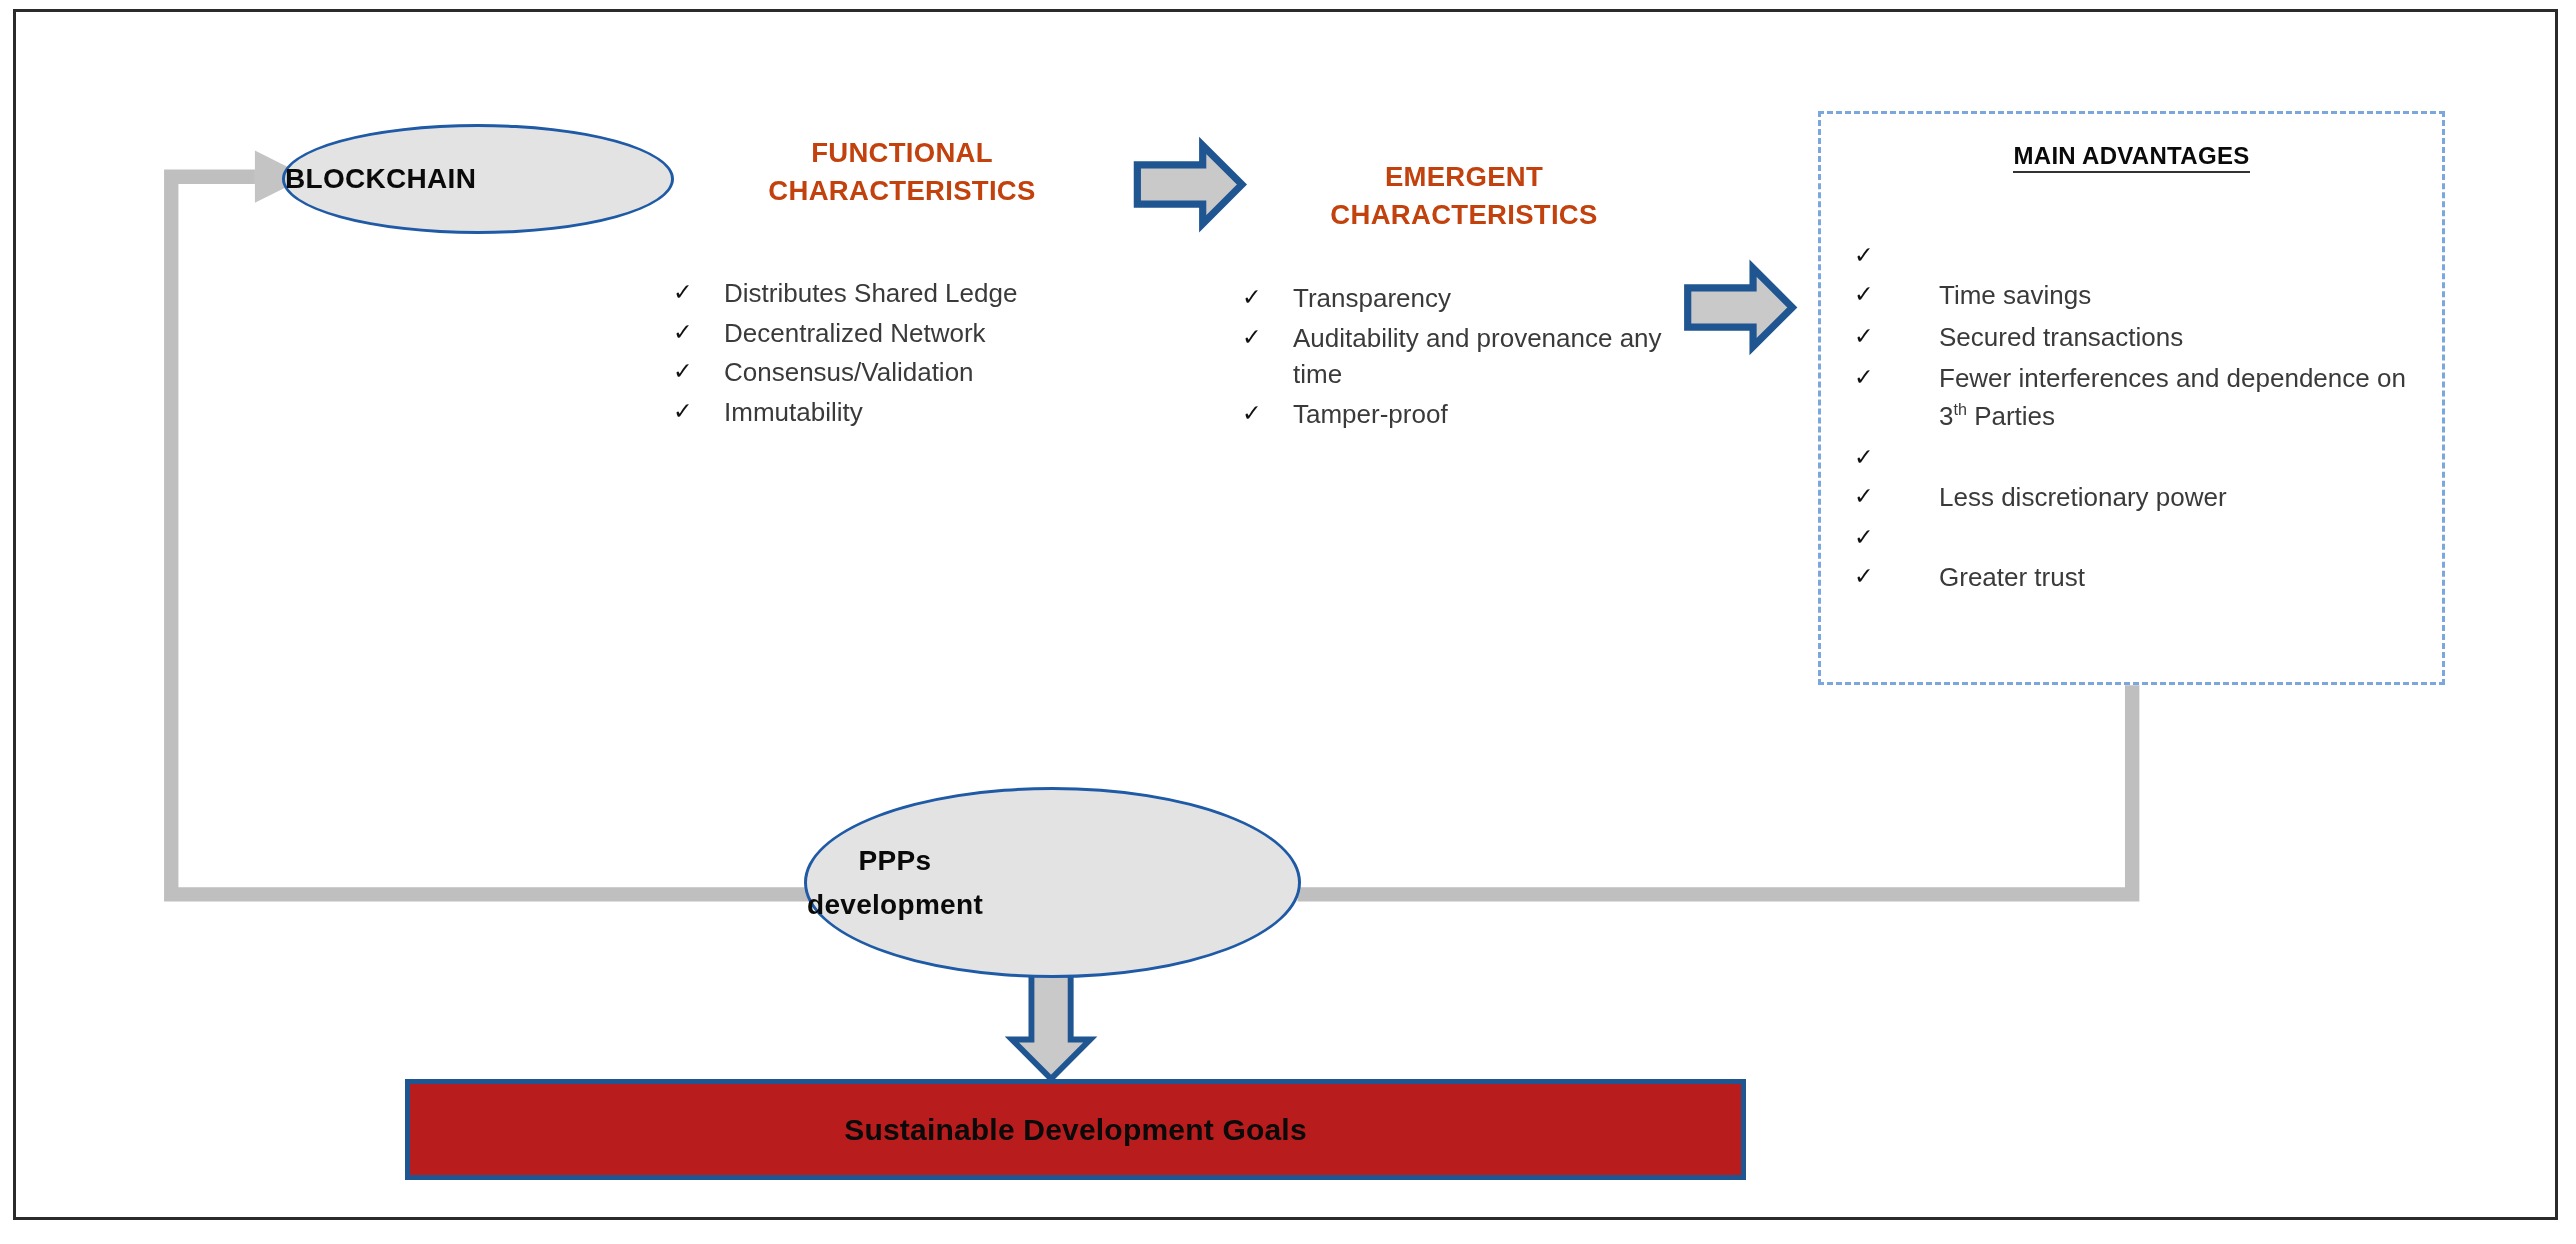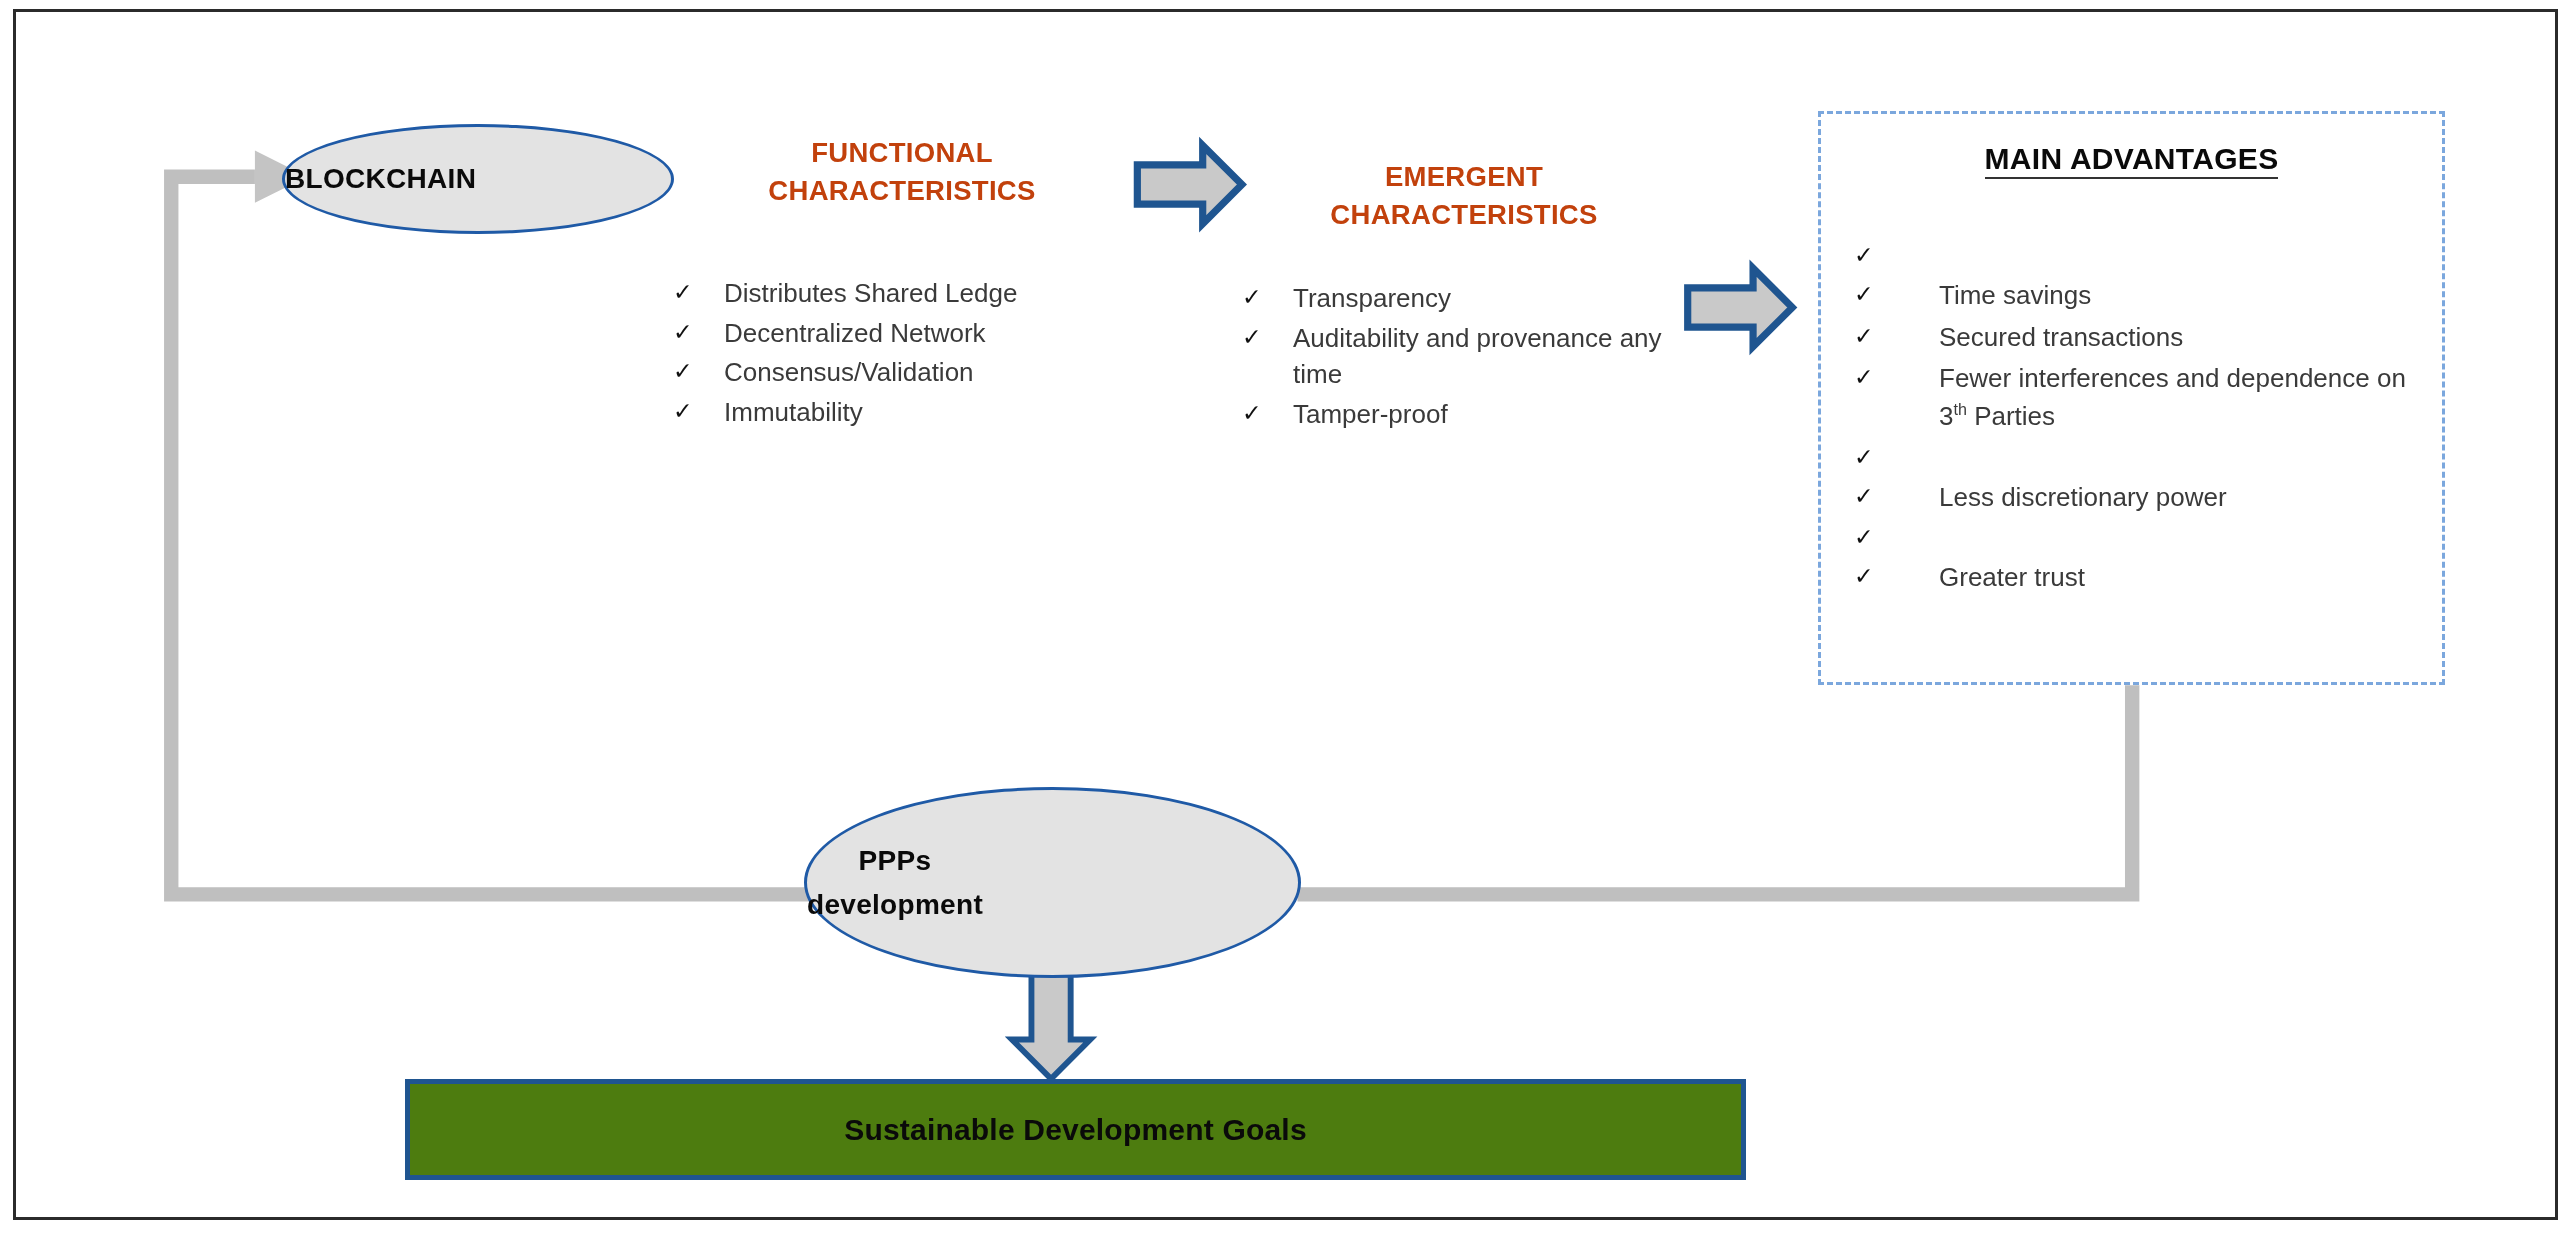--- a/index.html
+++ b/index.html
@@ -126,21 +126,21 @@
     border: 3.3px dashed #7ba7dd;
     box-sizing: border-box;
     background: #ffffff;
   }
   #advantages-title {
     position: absolute;
     left: 0;
     top: 27.5px;
     width: 100%;
     text-align: center;
-    font-size: 30px;
+    font-size: 24px;
     font-weight: bold;
     color: #0a0a0a;
     letter-spacing: 0.3px;
   }
   #advantages-title span {
     border-bottom: 2.6px solid #333;
     padding-bottom: 2px;
   }
   #list-advantages {
     position: absolute;
@@ -157,21 +157,21 @@
   #list-advantages .txt { color: #3a3a3a; }
   sup { font-size: 0.62em; vertical-align: super; }
 
   
   #sdg-box {
     position: absolute;
     left: 405px;
     top: 1079px;
     width: 1341px;
     height: 101px;
-    background: #4d7c0f;
+    background: #b91c1c;
     border: 5.9px solid #1f5590;
     box-sizing: border-box;
     display: flex;
     align-items: center;
     justify-content: center;
   }
   #sdg-box span {
     font-size: 30px;
     font-weight: bold;
     color: #0a0a0a;

